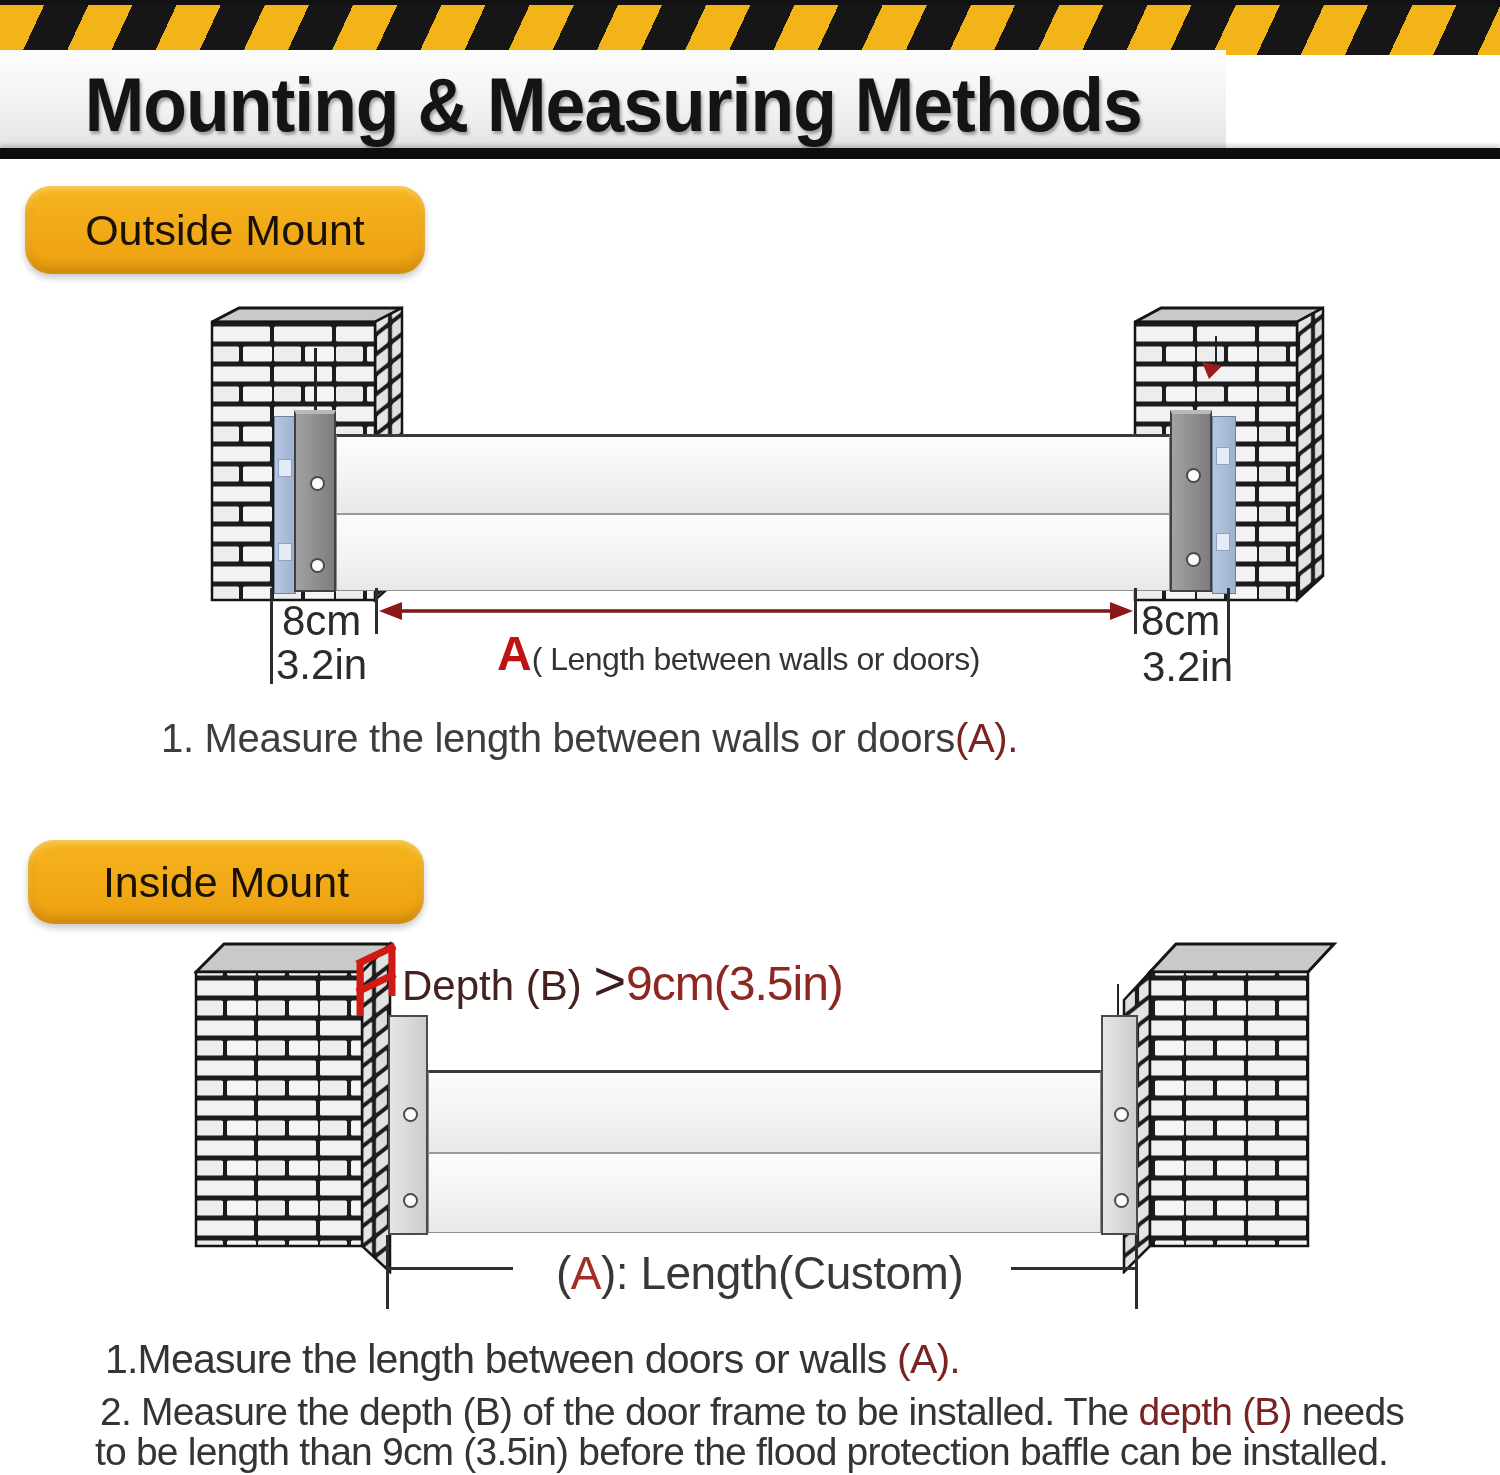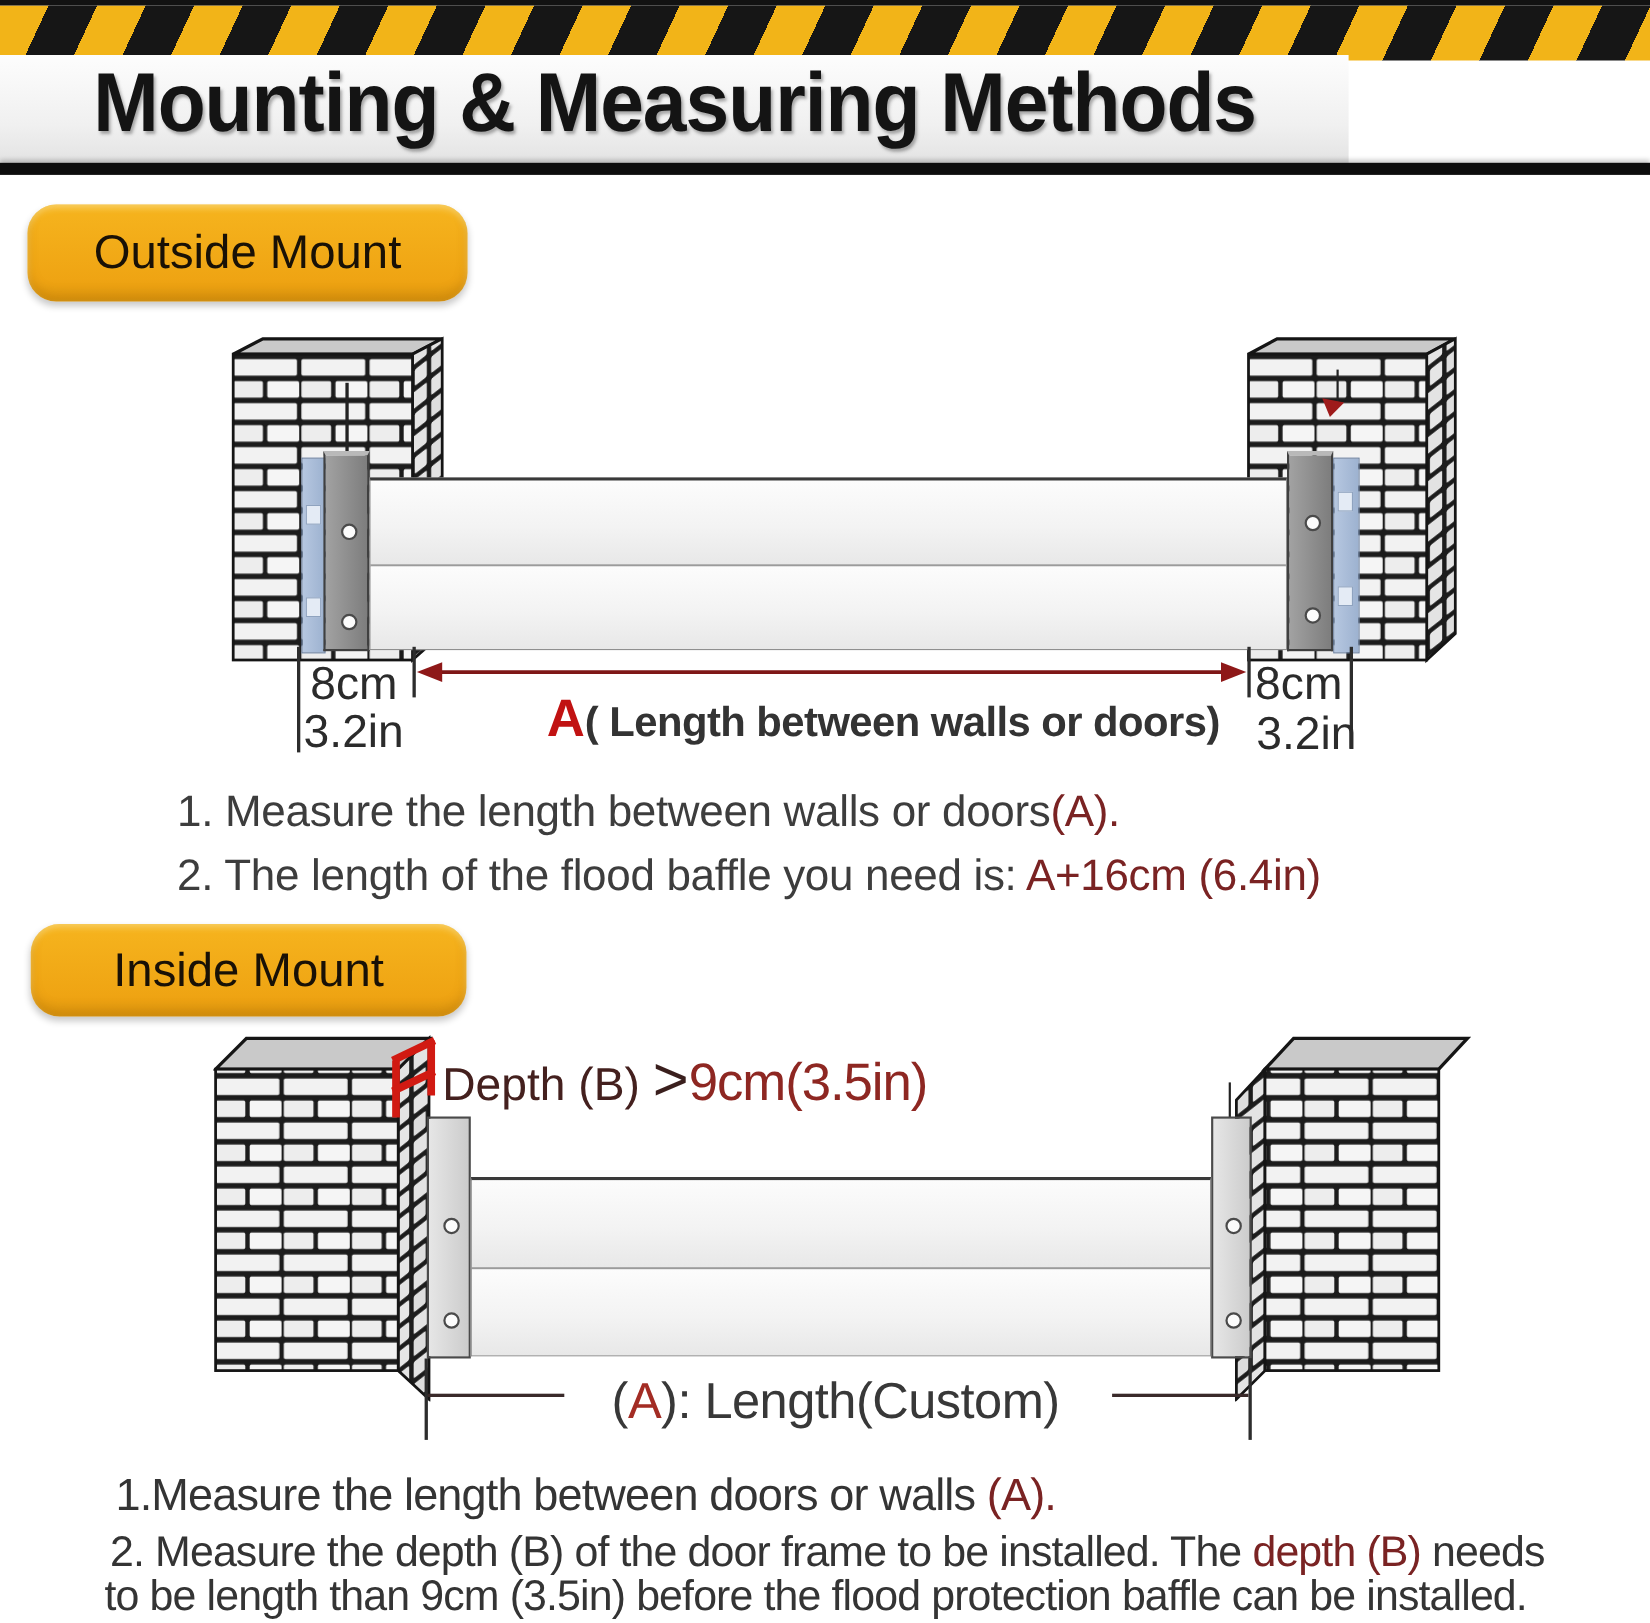--- a/index.html
+++ b/index.html
@@ -6,21 +6,21 @@
   .page{position:relative;width:1500px;height:1475px;background:#ffffff;overflow:hidden;
         font-family:"Liberation Sans","DejaVu Sans",sans-serif;color:#2e2e2e;}
   .abs{position:absolute;}
 
   
   .stripe-band{left:0;top:0;width:1500px;height:50px;
     border-top:5px solid #121212;
     background:repeating-linear-gradient(115deg,#f2b418 0 40px,#161616 40px 80px);}
   .title-band{left:0;top:50px;width:1226px;height:98px;
     background:linear-gradient(180deg,#fdfdfd 0%,#f0f0f0 65%,#e3e3e3 100%);
-    display:flex;align-items:flex-start;justify-content:center;}
+    display:flex;align-items:flex-end;justify-content:center;}
   .page-title{font-size:76px;font-weight:bold;color:#141414;letter-spacing:-1px;
     transform:scaleX(.94);white-space:nowrap;
     text-shadow:2px 3px 3px rgba(70,70,70,.45);}
   .black-bar{left:0;top:148px;width:1500px;height:11px;background:#0d0d0d;
     box-shadow:0 -3px 4px rgba(0,0,0,.18);}
 
   
   .badge{display:flex;align-items:center;justify-content:center;
     background:linear-gradient(180deg,#f6b41e 0%,#efa413 78%,#e29a0e 100%);
     border-radius:26px;font-size:43px;color:#191106;white-space:nowrap;
@@ -35,21 +35,21 @@
   .barrier{box-sizing:border-box;border:1px solid #8f8f8f;border-top:3px solid #3a3a3a;background:#f2f2f2;}
   .board{position:absolute;left:0;right:0;background:linear-gradient(180deg,#fcfcfc 0%,#f3f3f3 55%,#e8e8e8 100%);}
   .board.top{border-bottom:2px solid #9b9b9b;}
   .tick{background:#2d2d2d;}
   .mseg{background:#3a2a2a;}
 
   
   .cmtxt{font-size:42px;color:#2b2b2b;white-space:nowrap;}
   .span-label{white-space:nowrap;}
   .bigA{font-size:48px;font-weight:800;color:#c11212;}
-  .cap40{font-size:38px;color:#333333;letter-spacing:-.5px;font-weight:bold;}
+  .cap40{font-size:32px;color:#333333;letter-spacing:-.5px;}
   .step{font-size:40px;color:#3d3d3d;letter-spacing:-.3px;white-space:nowrap;margin-left:44px;}
   .maroon{color:#7a2323;}
   .depth-row{white-space:nowrap;}
   .depth-l{font-size:42px;color:#44201e;}
   .depth-gt{font-size:56px;color:#3a1f1d;}
   .depth-v{font-size:48px;color:#8e2722;letter-spacing:-1px;}
   .len-cap{font-size:46px;color:#383838;white-space:nowrap;letter-spacing:-.5px;}
   .lenA{color:#a32c24;}
   .bstep{font-size:39px;color:#343434;letter-spacing:-.8px;white-space:nowrap;}
 </style>
@@ -140,23 +140,20 @@
   <div class="abs cmtxt" style="left:276px;top:641px;">3.2in</div>
   <div class="abs cmtxt" style="left:1141px;top:597px;">8cm</div>
   <div class="abs cmtxt" style="left:1142px;top:643px;">3.2in</div>
   <div class="abs span-label" style="left:497px;top:626px;">
     <span class="bigA">A</span><span class="cap40">( Length between walls or doors)</span>
   </div>
 
   <div class="abs step" style="left:117px;top:716px;">
     <span>1. Measure the length between walls or doors</span><span class="maroon">(A).</span>
   </div>
-  <div class="abs step" style="left:117px;top:774px;">
-    <span>2. The length of the flood baffle you need is: </span><span class="maroon">A+16cm (6.4in)</span>
-  </div>
 
   <div class="abs badge" style="left:28px;top:840px;width:396px;height:84px;">
     <span>Inside Mount</span>
   </div>
 
   <svg class="abs" style="left:194px;top:938px;" width="200" height="336">
     <polygon points="2,34 168,34 196,6 30,6" fill="#c9c9c9" stroke="#151515" stroke-width="3"></polygon>
     <polygon points="168,34 196,6 196,334 168,308" fill="url(#pbrickside)" stroke="#151515" stroke-width="2.5"></polygon>
     <rect x="2" y="34" width="166" height="274" fill="url(#pbrick)" stroke="#151515" stroke-width="2.5"></rect>
   </svg>

